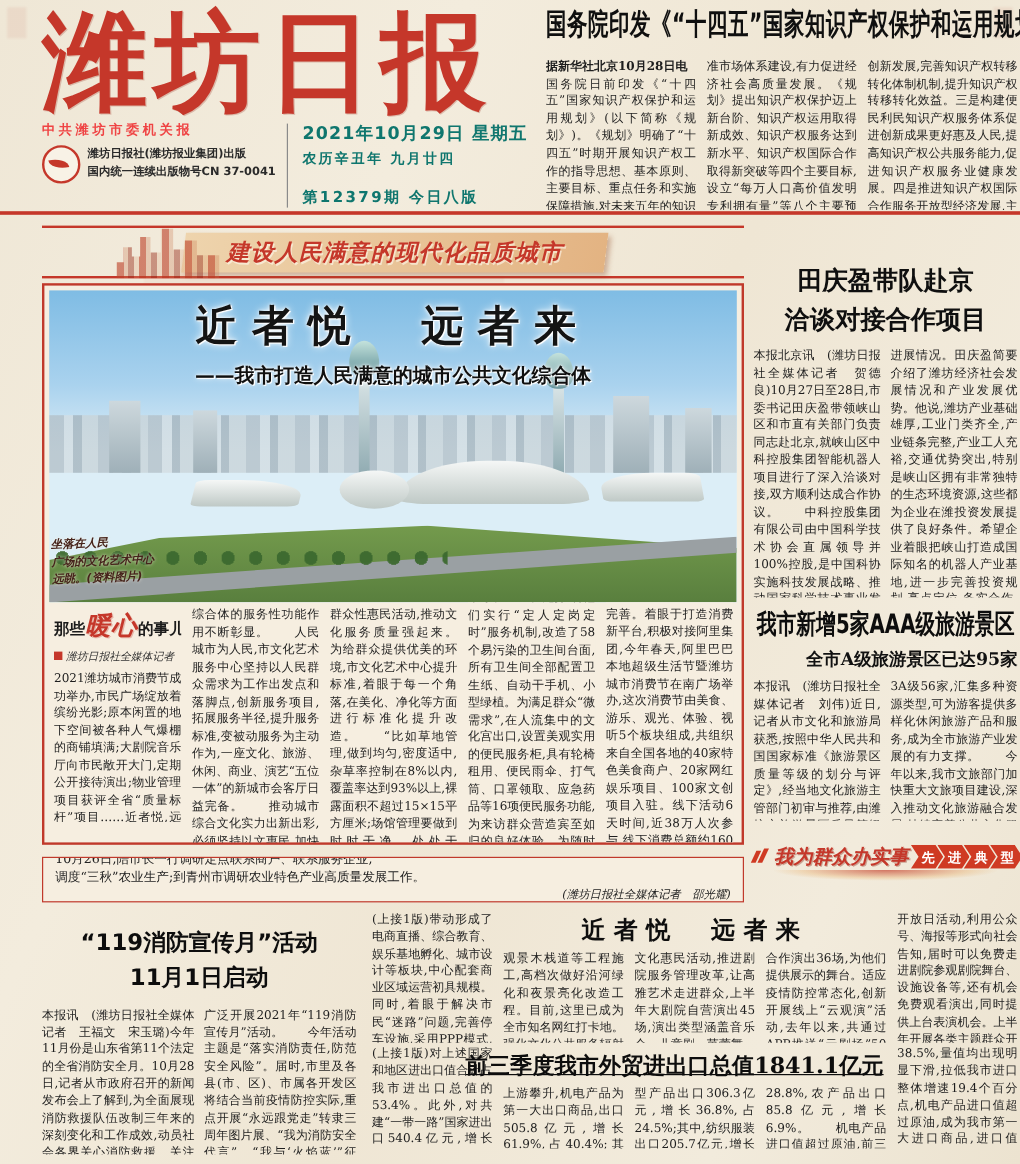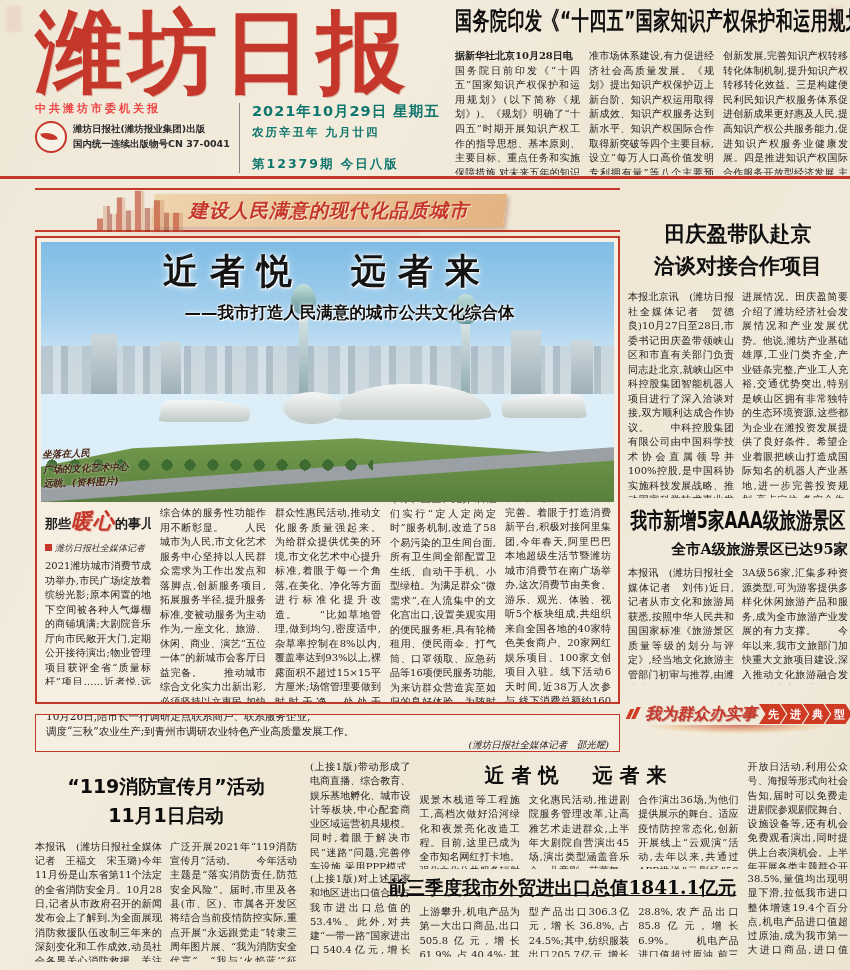--- a/index.html
+++ b/index.html
@@ -69,21 +69,21 @@
   .p-road{position:absolute;left:0;bottom:0;right:0;height:74px;z-index:2;background:#9aa0a3;
         clip-path:polygon(0 80%,100% 26%,100% 44%,0 100%);}
   .p-trees{position:absolute;bottom:24px;left:0;width:58%;height:26px;z-index:3;opacity:.95;
         background:radial-gradient(circle 9px at 11px 13px,#3c692f 62%,transparent 63%);
         background-size:23px 26px;background-repeat:repeat-x;}
   .p-title{position:absolute;top:6px;width:100%;text-align:center;z-index:4;
         font-family:"DejaVu Serif",serif;font-weight:bold;font-size:35px;letter-spacing:12px;color:#141414;
         text-shadow:0 0 7px #fff,0 0 3px #fff,1px 1px 0 #fff;}
   .p-sub{position:absolute;top:60px;width:100%;text-align:center;z-index:4;
         font-weight:bold;font-size:16.5px;color:#101010;
-        text-shadow:0 0 5px #fff,0 0 2px #fff,1px 1px 0 #fff;padding-left:22px;}
+        text-shadow:0 0 5px #fff,0 0 2px #fff,1px 1px 0 #fff;}
   .caption{position:absolute;left:6px;top:208px;width:100px;z-index:5;
         font-size:9.5px;font-style:italic;font-weight:bold;color:#46231b;line-height:1.55;
         text-shadow:0 0 3px rgba(246,238,224,.9);transform:rotate(-2deg);}
 
   .ftext{position:relative;display:flex;gap:9px;padding:4px 4px 0 4px;height:196px;overflow:hidden;z-index:2;}
   .fcol{width:106px;flex:none;font-size:10px;line-height:1.45;text-align:justify;
         font-family:"DejaVu Serif",serif;color:#1e1e1e;overflow:hidden;}
   .fcol.c1 .txt{height:126px;overflow:hidden;}
   .fcol.c4{margin-top:-16px;background:#f6eee0;padding-top:2px;}
   .fcol.c5{margin-top:-46px;background:#f6eee0;padding-top:2px;}

